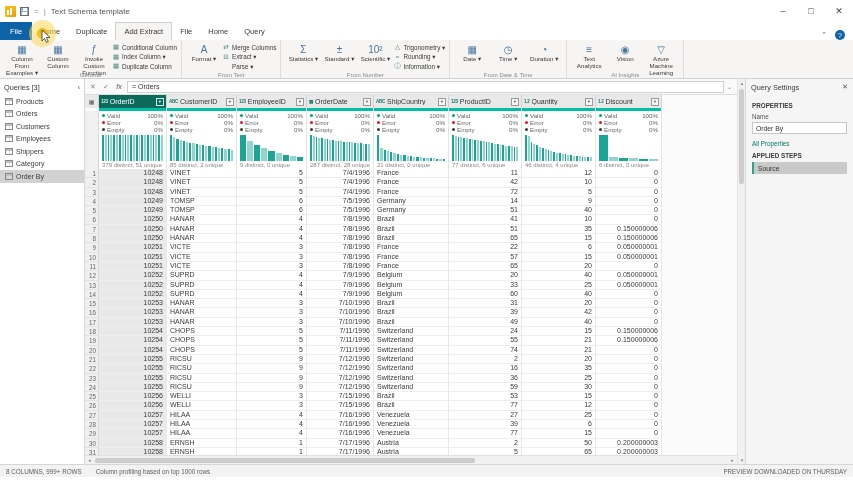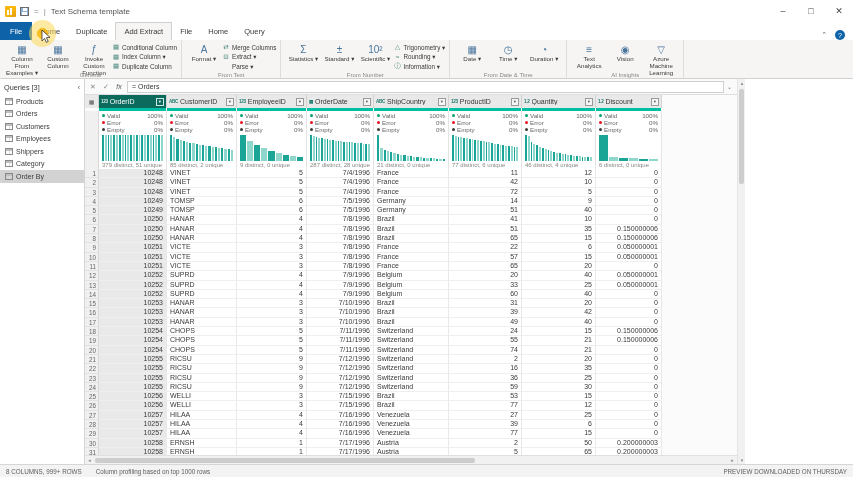--- a/index.html
+++ b/index.html
@@ -1057,20 +1057,38 @@
         <span class="harrow" style="right:0">▸</span>
       </div>
     </div>
 
     <div id="vscroll">
       <span class="varrow" style="top:0">▴</span>
       <div id="vthumb"></div>
       <span class="varrow" style="bottom:0">▾</span>
     </div>
 
+    <div id="qsettings">
+      <div id="qs-header">
+        <span>Query Settings</span>
+        <span id="qs-close">✕</span>
+      </div>
+      <div id="qs-body">
+        <div class="qs-sect">PROPERTIES</div>
+        <div id="qs-name-label">Name</div>
+        <div id="qs-name-input">
+          <span>Order By</span>
+        </div>
+        <div id="qs-allprops">All Properties</div>
+        <div class="qs-sect">APPLIED STEPS</div>
+        <div id="steps">
+            <div class="step selected">Source</div>
+          </div>
+      </div>
+    </div>
   </div>
 
   <div id="statusbar">
     <div id="status-left">
       <span>8 COLUMNS, 999+ ROWS</span>
       <span>Column profiling based on top 1000 rows</span>
     </div>
     <div id="status-right">PREVIEW DOWNLOADED ON THURSDAY</div>
   </div>
 

